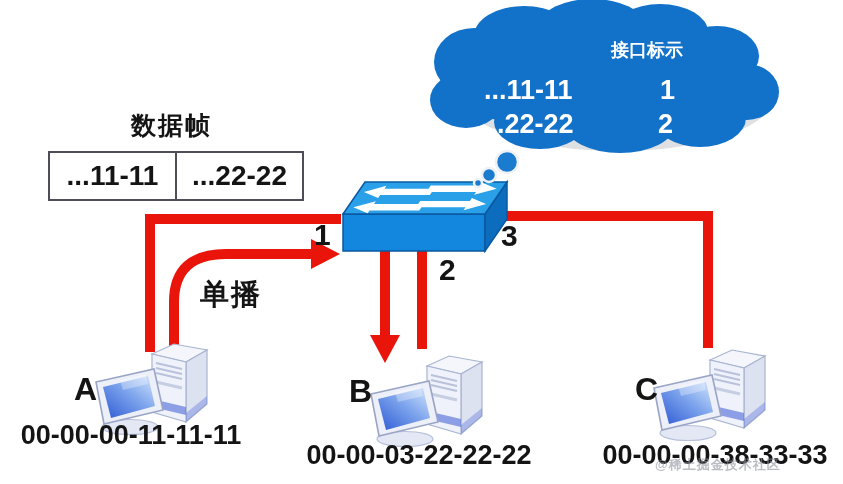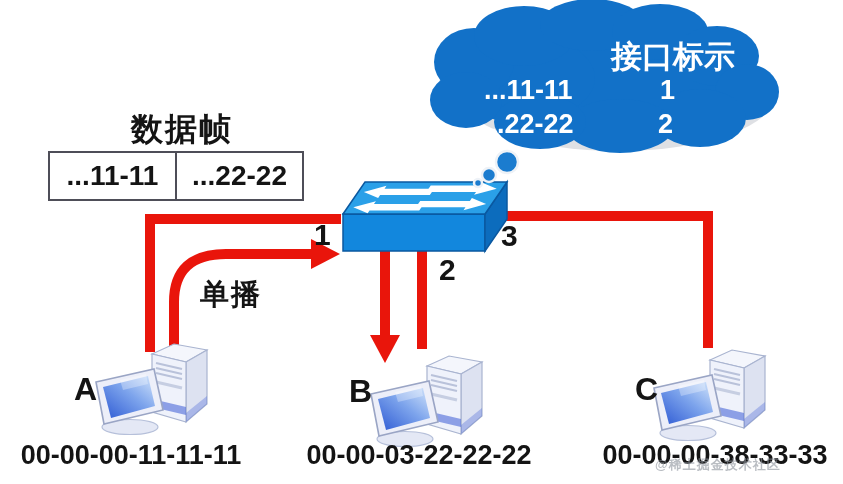--- a/index.html
+++ b/index.html
@@ -104,41 +104,41 @@
       <circle cx="507" cy="162" r="11"></circle>
       <circle cx="489" cy="175" r="7"></circle>
       <circle cx="478" cy="183" r="4"></circle>
     </g>
 
     <use href="#pc" transform="translate(90,342)"></use>
     <use href="#pc" transform="translate(365,354)"></use>
     <use href="#pc" transform="translate(648,348)"></use>
   </svg>
 
-  <div class="txt cloud-txt" style="left:611px;top:41px;font-size:31px;">接口标示</div>
+  <div class="txt cloud-txt" style="left:611px;top:41px;font-size:18px;">接口标示</div>
   <div class="txt cloud-txt" style="left:484px;top:77px;font-size:27px;">...11-11</div>
   <div class="txt cloud-txt" style="left:660px;top:77px;font-size:27px;">1</div>
   <div class="txt cloud-txt" style="left:482px;top:111px;font-size:27px;">...22-22</div>
   <div class="txt cloud-txt" style="left:658px;top:111px;font-size:27px;">2</div>
 
-  <div class="txt" style="left:131px;top:113px;font-size:32px;letter-spacing:2px;">数据帧</div>
+  <div class="txt" style="left:131px;top:113px;font-size:25px;letter-spacing:2px;">数据帧</div>
   <div class="frame-table">
     <div class="frame-cell">...11-11</div>
     <div class="frame-cell">...22-22</div>
   </div>
 
   <div class="txt" style="left:200px;top:280px;font-size:29px;letter-spacing:2px;">单播</div>
 
   <div class="txt" style="left:314px;top:220px;font-size:30px;">1</div>
   <div class="txt" style="left:439px;top:255px;font-size:30px;">2</div>
   <div class="txt" style="left:501px;top:221px;font-size:30px;">3</div>
 
   <div class="txt" style="left:74px;top:373px;font-size:32px;">A</div>
   <div class="txt" style="left:349px;top:375px;font-size:32px;">B</div>
   <div class="txt" style="left:635px;top:373px;font-size:32px;">C</div>
 
-  <div class="mac-label" style="left:14px;top:440px;width:234px;">00-00-00-11-11-11</div>
+  <div class="mac-label" style="left:14px;top:420px;width:234px;">00-00-00-11-11-11</div>
   <div class="mac-label" style="left:299px;top:440px;width:240px;">00-00-03-22-22-22</div>
   <div class="mac-label" style="left:593px;top:440px;width:244px;">00-00-00-38-33-33</div>
 
   <div class="watermark">@稀土掘金技术社区</div>
 
 </div>
 
 </body></html>

